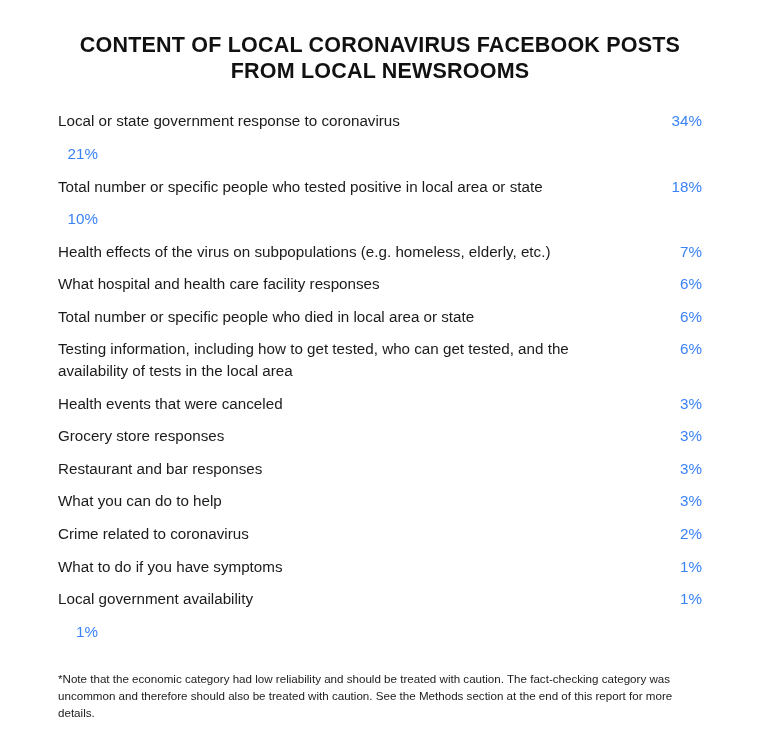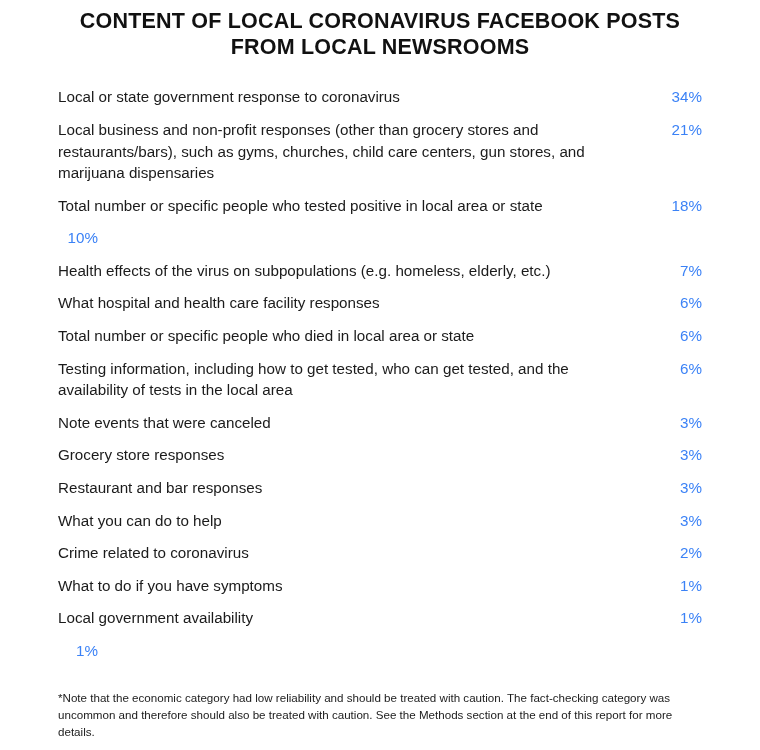--- a/index.html
+++ b/index.html
@@ -12,21 +12,21 @@
     background: #ffffff;
     font-family: "Liberation Sans", sans-serif;
     color: #1b1b1b;
     overflow: hidden;
   }
   .page {
     position: relative;
     width: 760px;
     height: 750px;
     box-sizing: border-box;
-    padding: 8px 44px 0 44px;
+    padding: 32px 44px 0 44px;
   }
   .title {
     text-align: center;
     font-size: 21.5px;
     font-weight: bold;
     letter-spacing: 0.2px;
     line-height: 1.22;
     margin: 0 14px 26px 14px;
     color: #111111;
   }
@@ -70,21 +70,20 @@
   <div class="title">CONTENT OF LOCAL CORONAVIRUS FACEBOOK POSTS FROM LOCAL NEWSROOMS</div>
 
   <div class="rows">
 
     <div class="row">
       <div class="label">Local or state government response to coronavirus</div>
       <div class="value">34%</div>
     </div>
 
     <div class="row">
-      <div class="label">Local business and non-profit responses (other than grocery stores and restaurants/bars), such as gyms, churches, child care centers, gun stores, and marijuana dispensaries</div>
       <div class="value">21%</div>
     </div>
 
     <div class="row">
       <div class="label">Total number or specific people who tested positive in local area or state</div>
       <div class="value">18%</div>
     </div>
 
 
     <div class="row">
@@ -105,21 +104,21 @@
       <div class="label">Total number or specific people who died in local area or state</div>
       <div class="value">6%</div>
     </div>
 
     <div class="row">
       <div class="label">Testing information, including how to get tested, who can get tested, and the availability of tests in the local area</div>
       <div class="value">6%</div>
     </div>
 
     <div class="row">
-      <div class="label">Note events that were canceled</div>
+      <div class="label">Health events that were canceled</div>
       <div class="value">3%</div>
     </div>
 
     <div class="row">
       <div class="label">Grocery store responses</div>
       <div class="value">3%</div>
     </div>
 
     <div class="row">
       <div class="label">Restaurant and bar responses</div>

